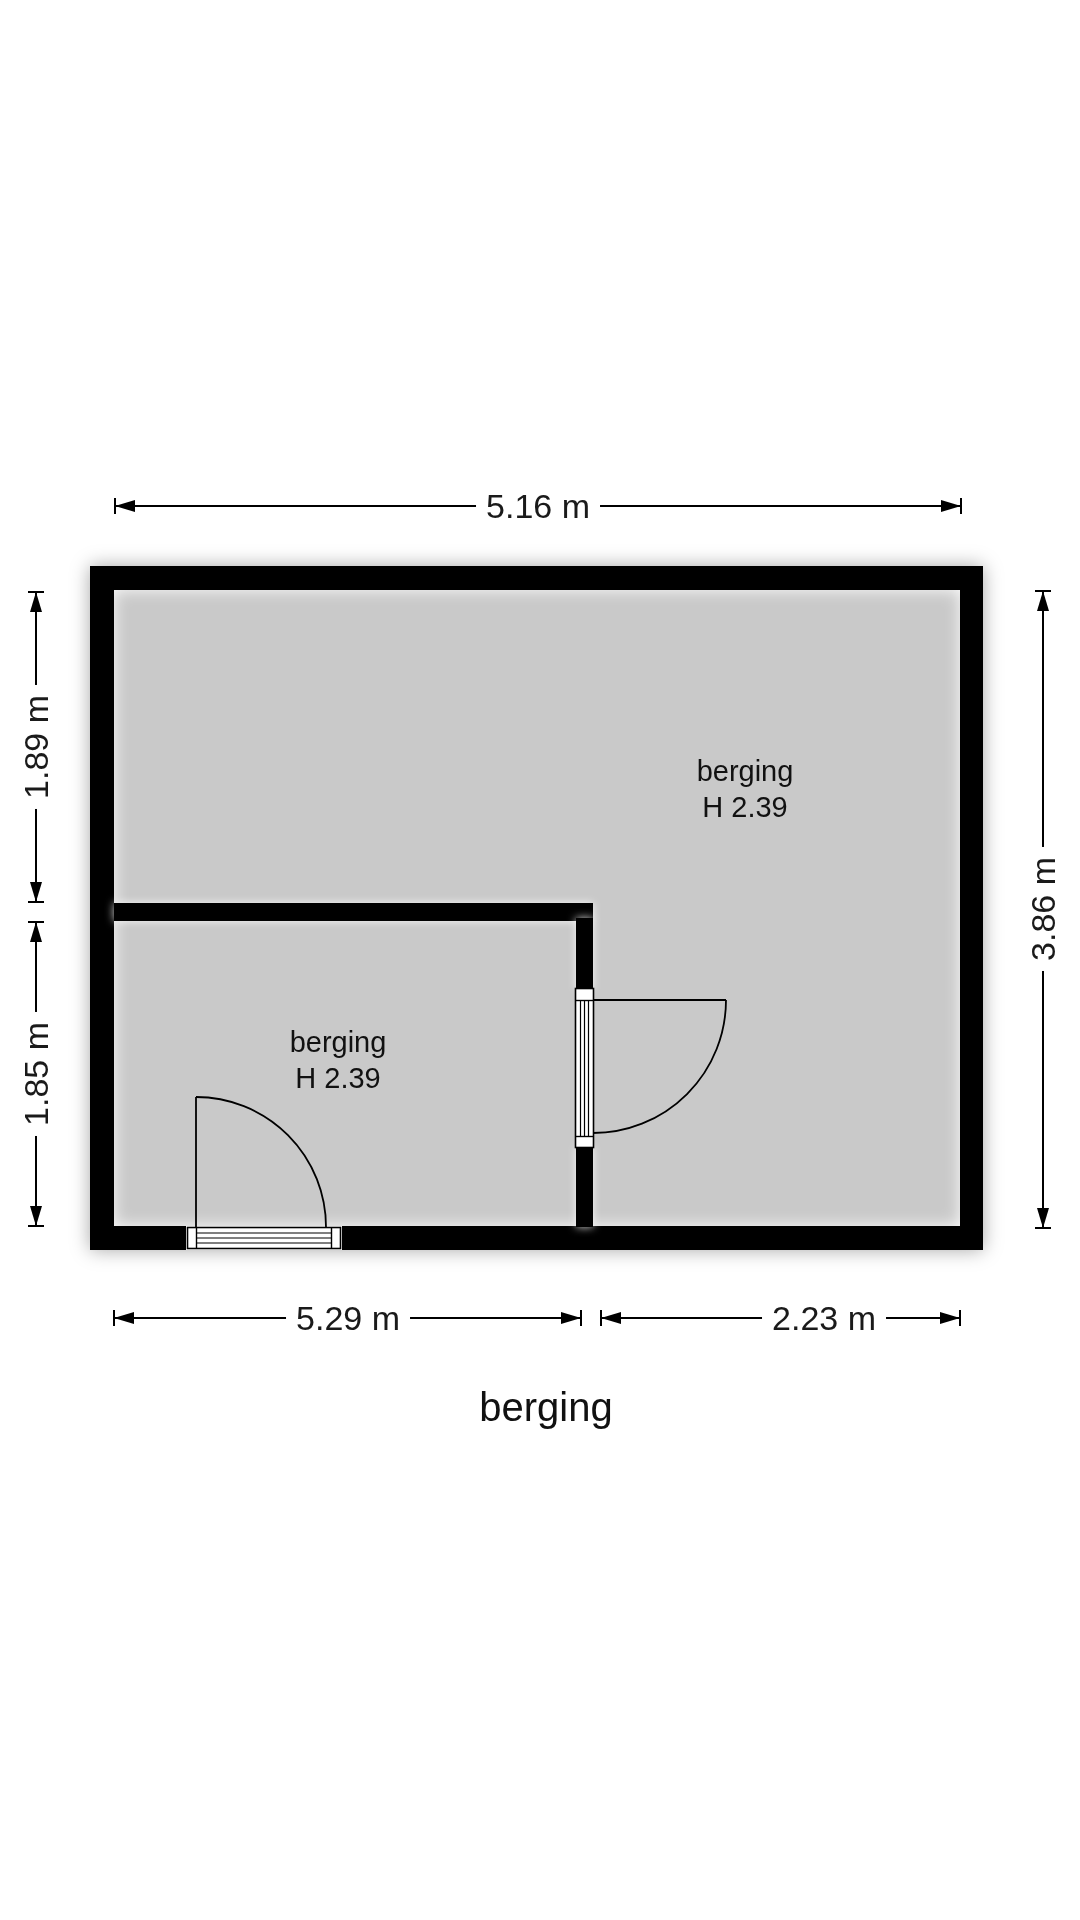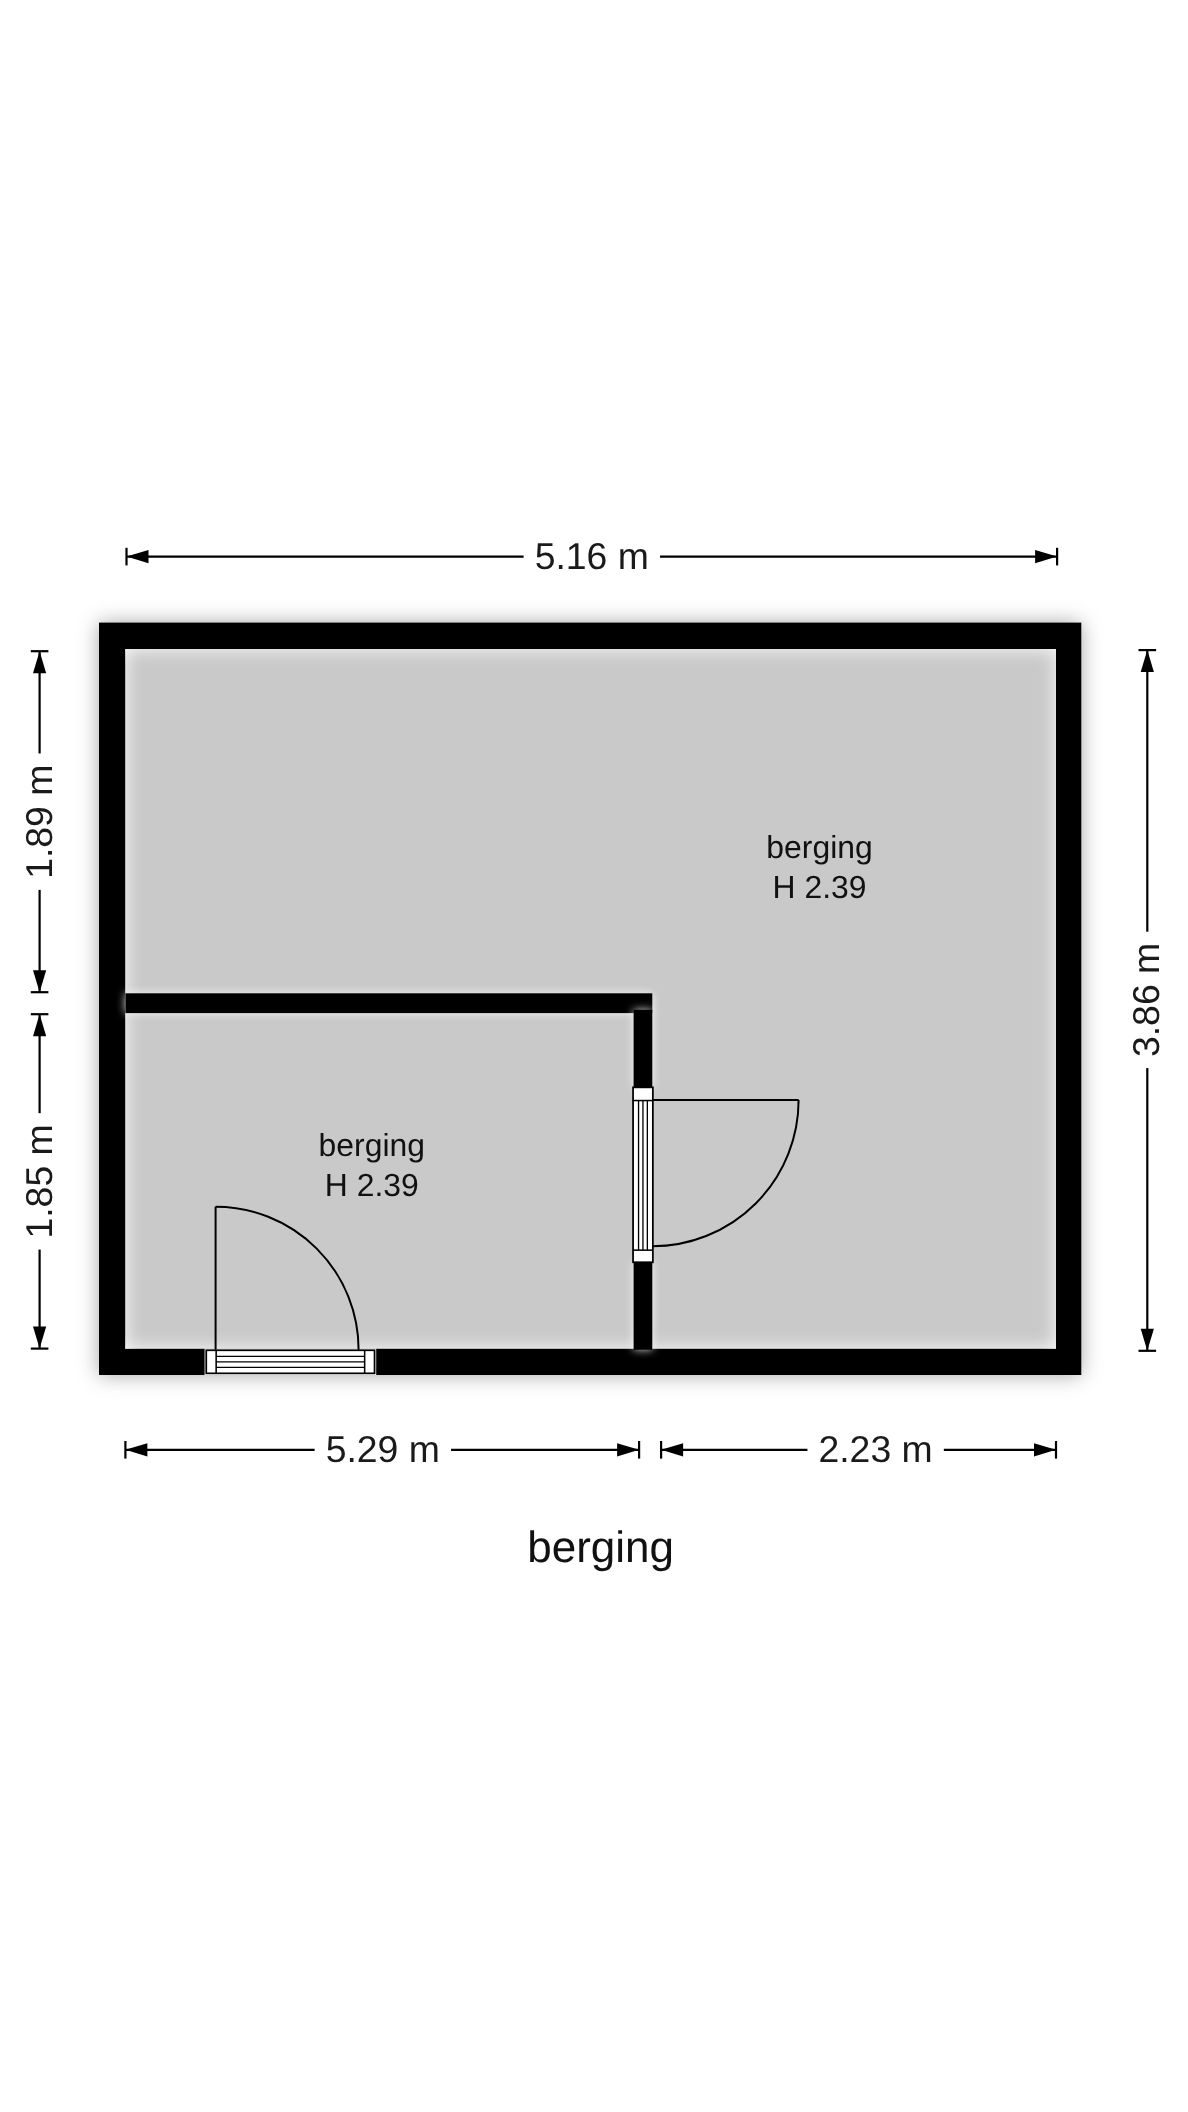--- a/index.html
+++ b/index.html
@@ -131,21 +131,21 @@
       <line x1="196" y1="1097" x2="196" y2="1227"></line>
       <path d="M 196 1097 A 130 130 0 0 1 326 1227"></path>
     </g>
   </svg>
 
   <span class="dim-label" style="left:538px;top:506px;">5.16 m</span>
   <span class="dim-label vert" style="left:36px;top:747px;">1.89 m</span>
   <span class="dim-label vert" style="left:36px;top:1074px;">1.85 m</span>
   <span class="dim-label vert" style="left:1043px;top:909px;">3.86 m</span>
   <span class="dim-label" style="left:348px;top:1318px;">5.29 m</span>
-  <span class="dim-label" style="left:796px;top:1318px;">2.23 m</span>
+  <span class="dim-label" style="left:824px;top:1318px;">2.23 m</span>
 
   <div class="room-label" style="left:745px;top:789px;">
     <div>berging</div>
     <div>H 2.39</div>
   </div>
   <div class="room-label" style="left:338px;top:1060px;">
     <div>berging</div>
     <div>H 2.39</div>
   </div>
 

